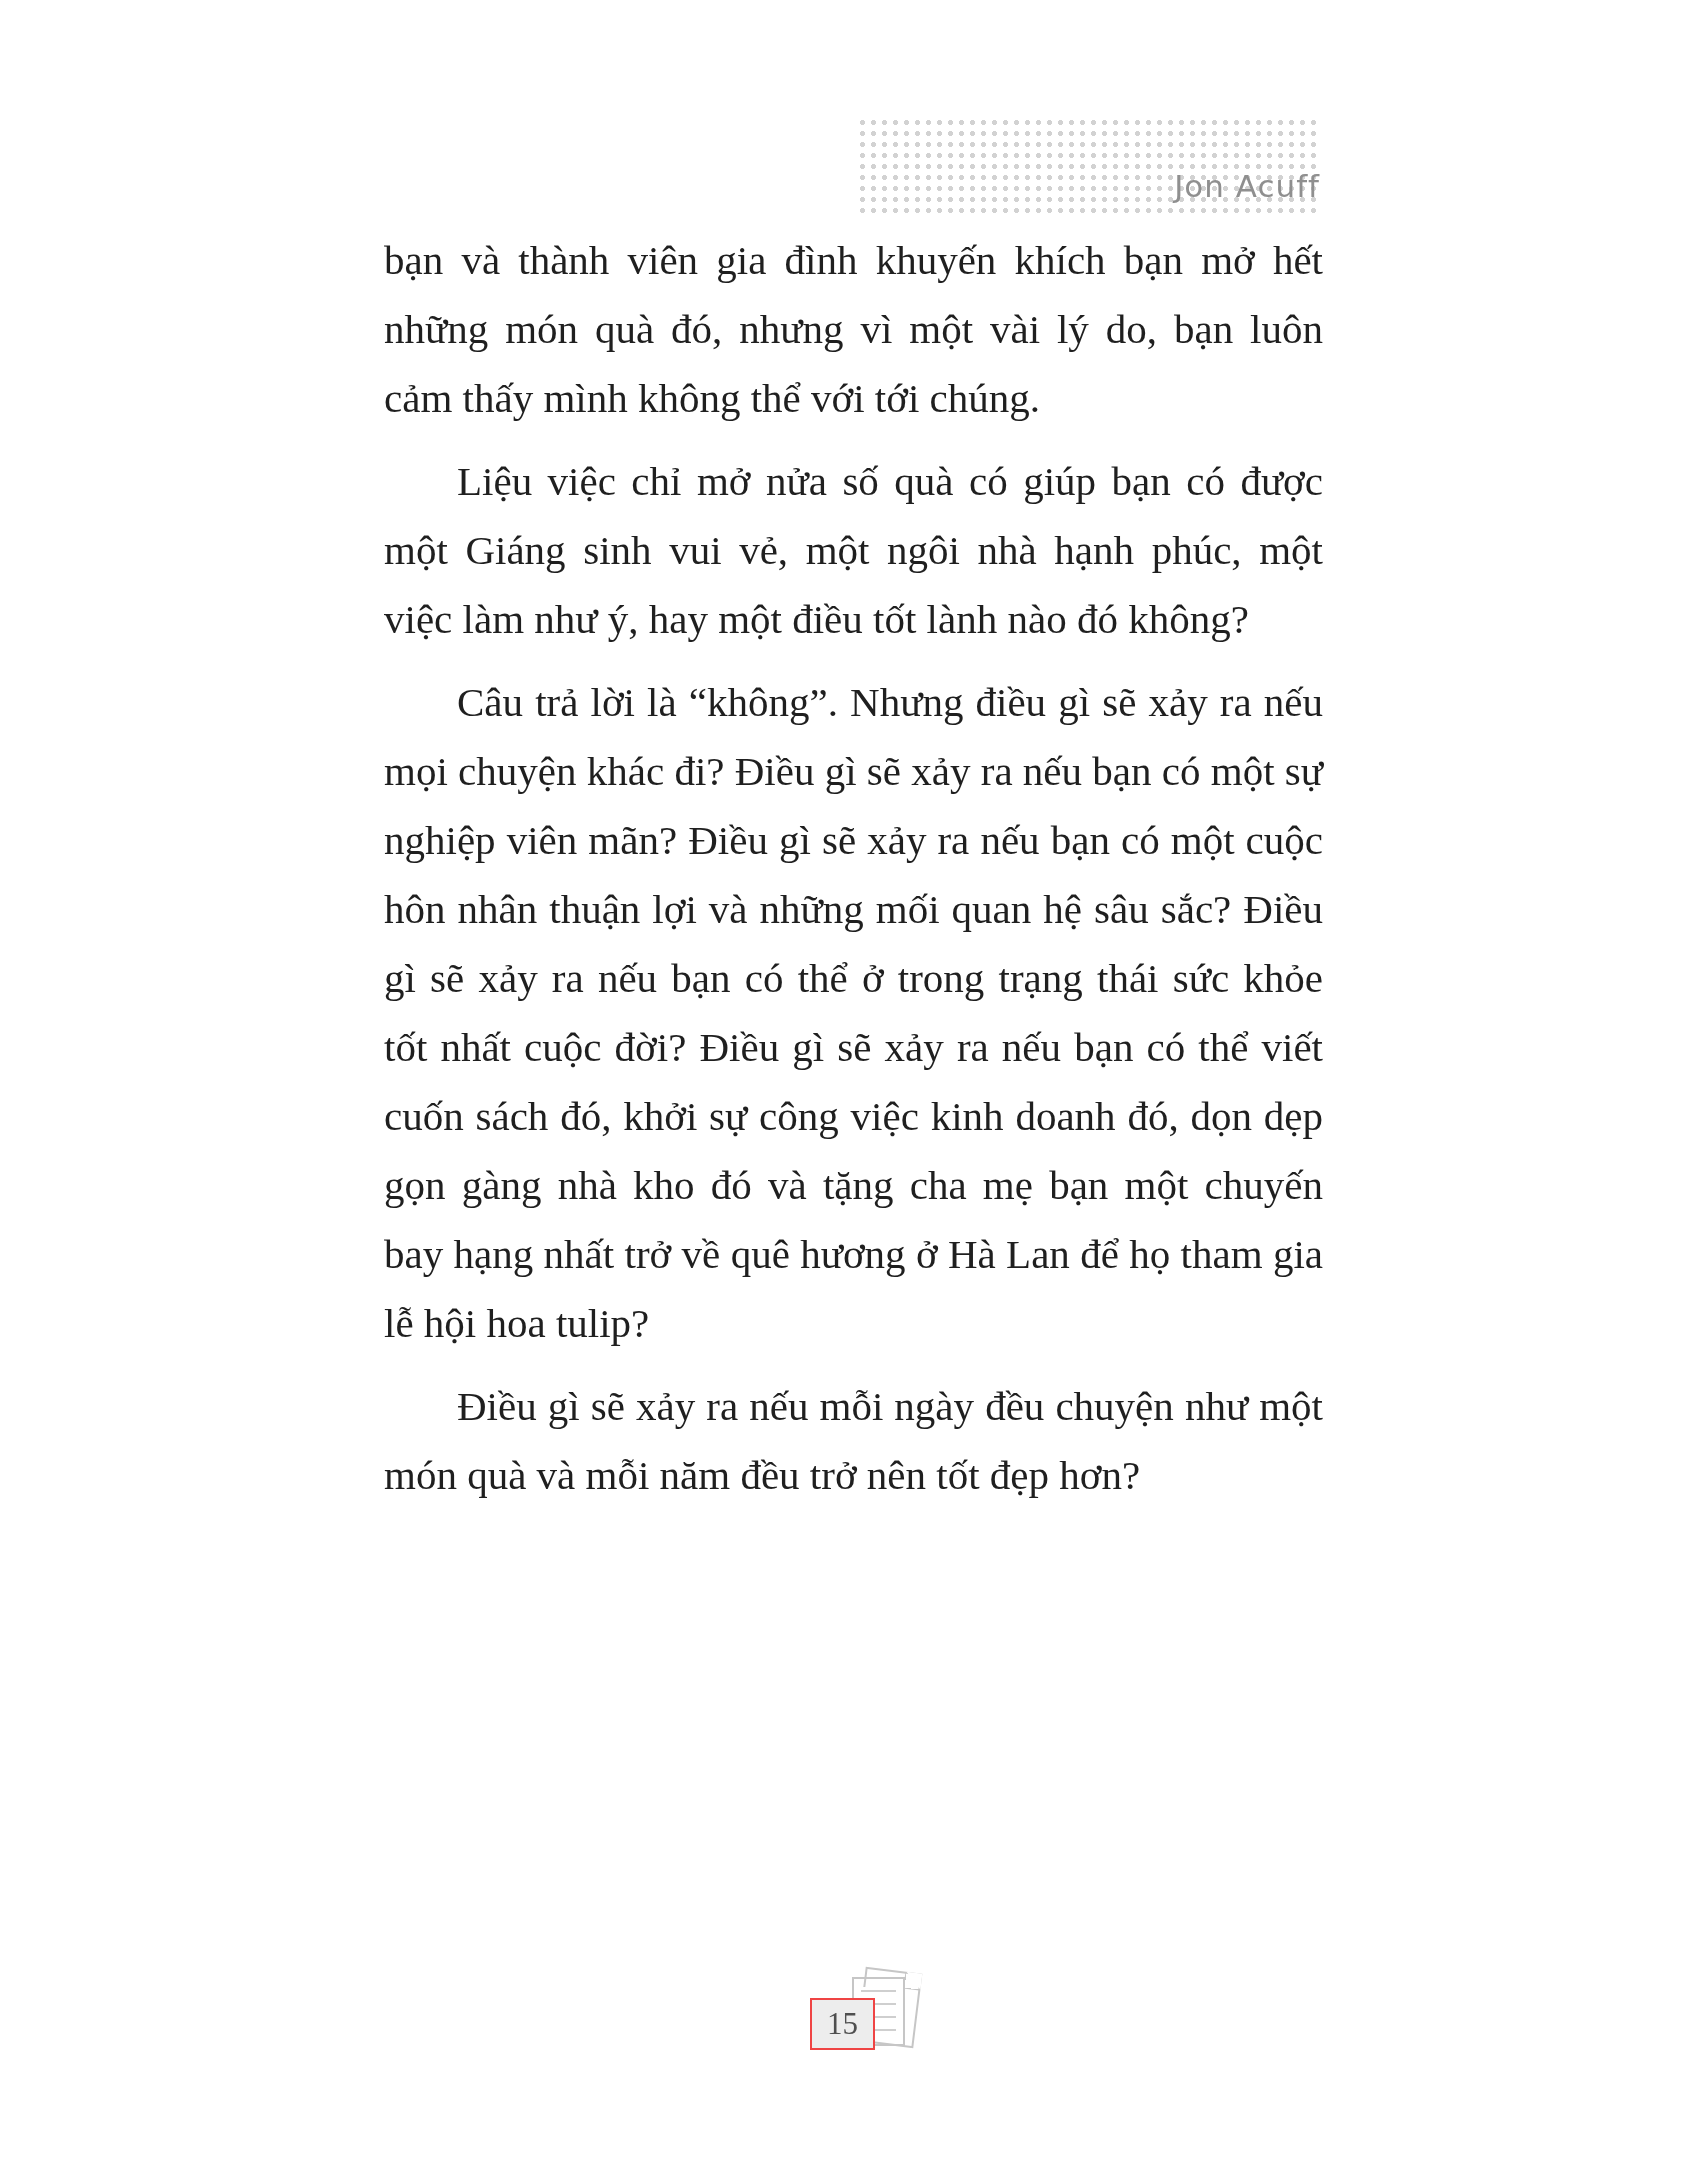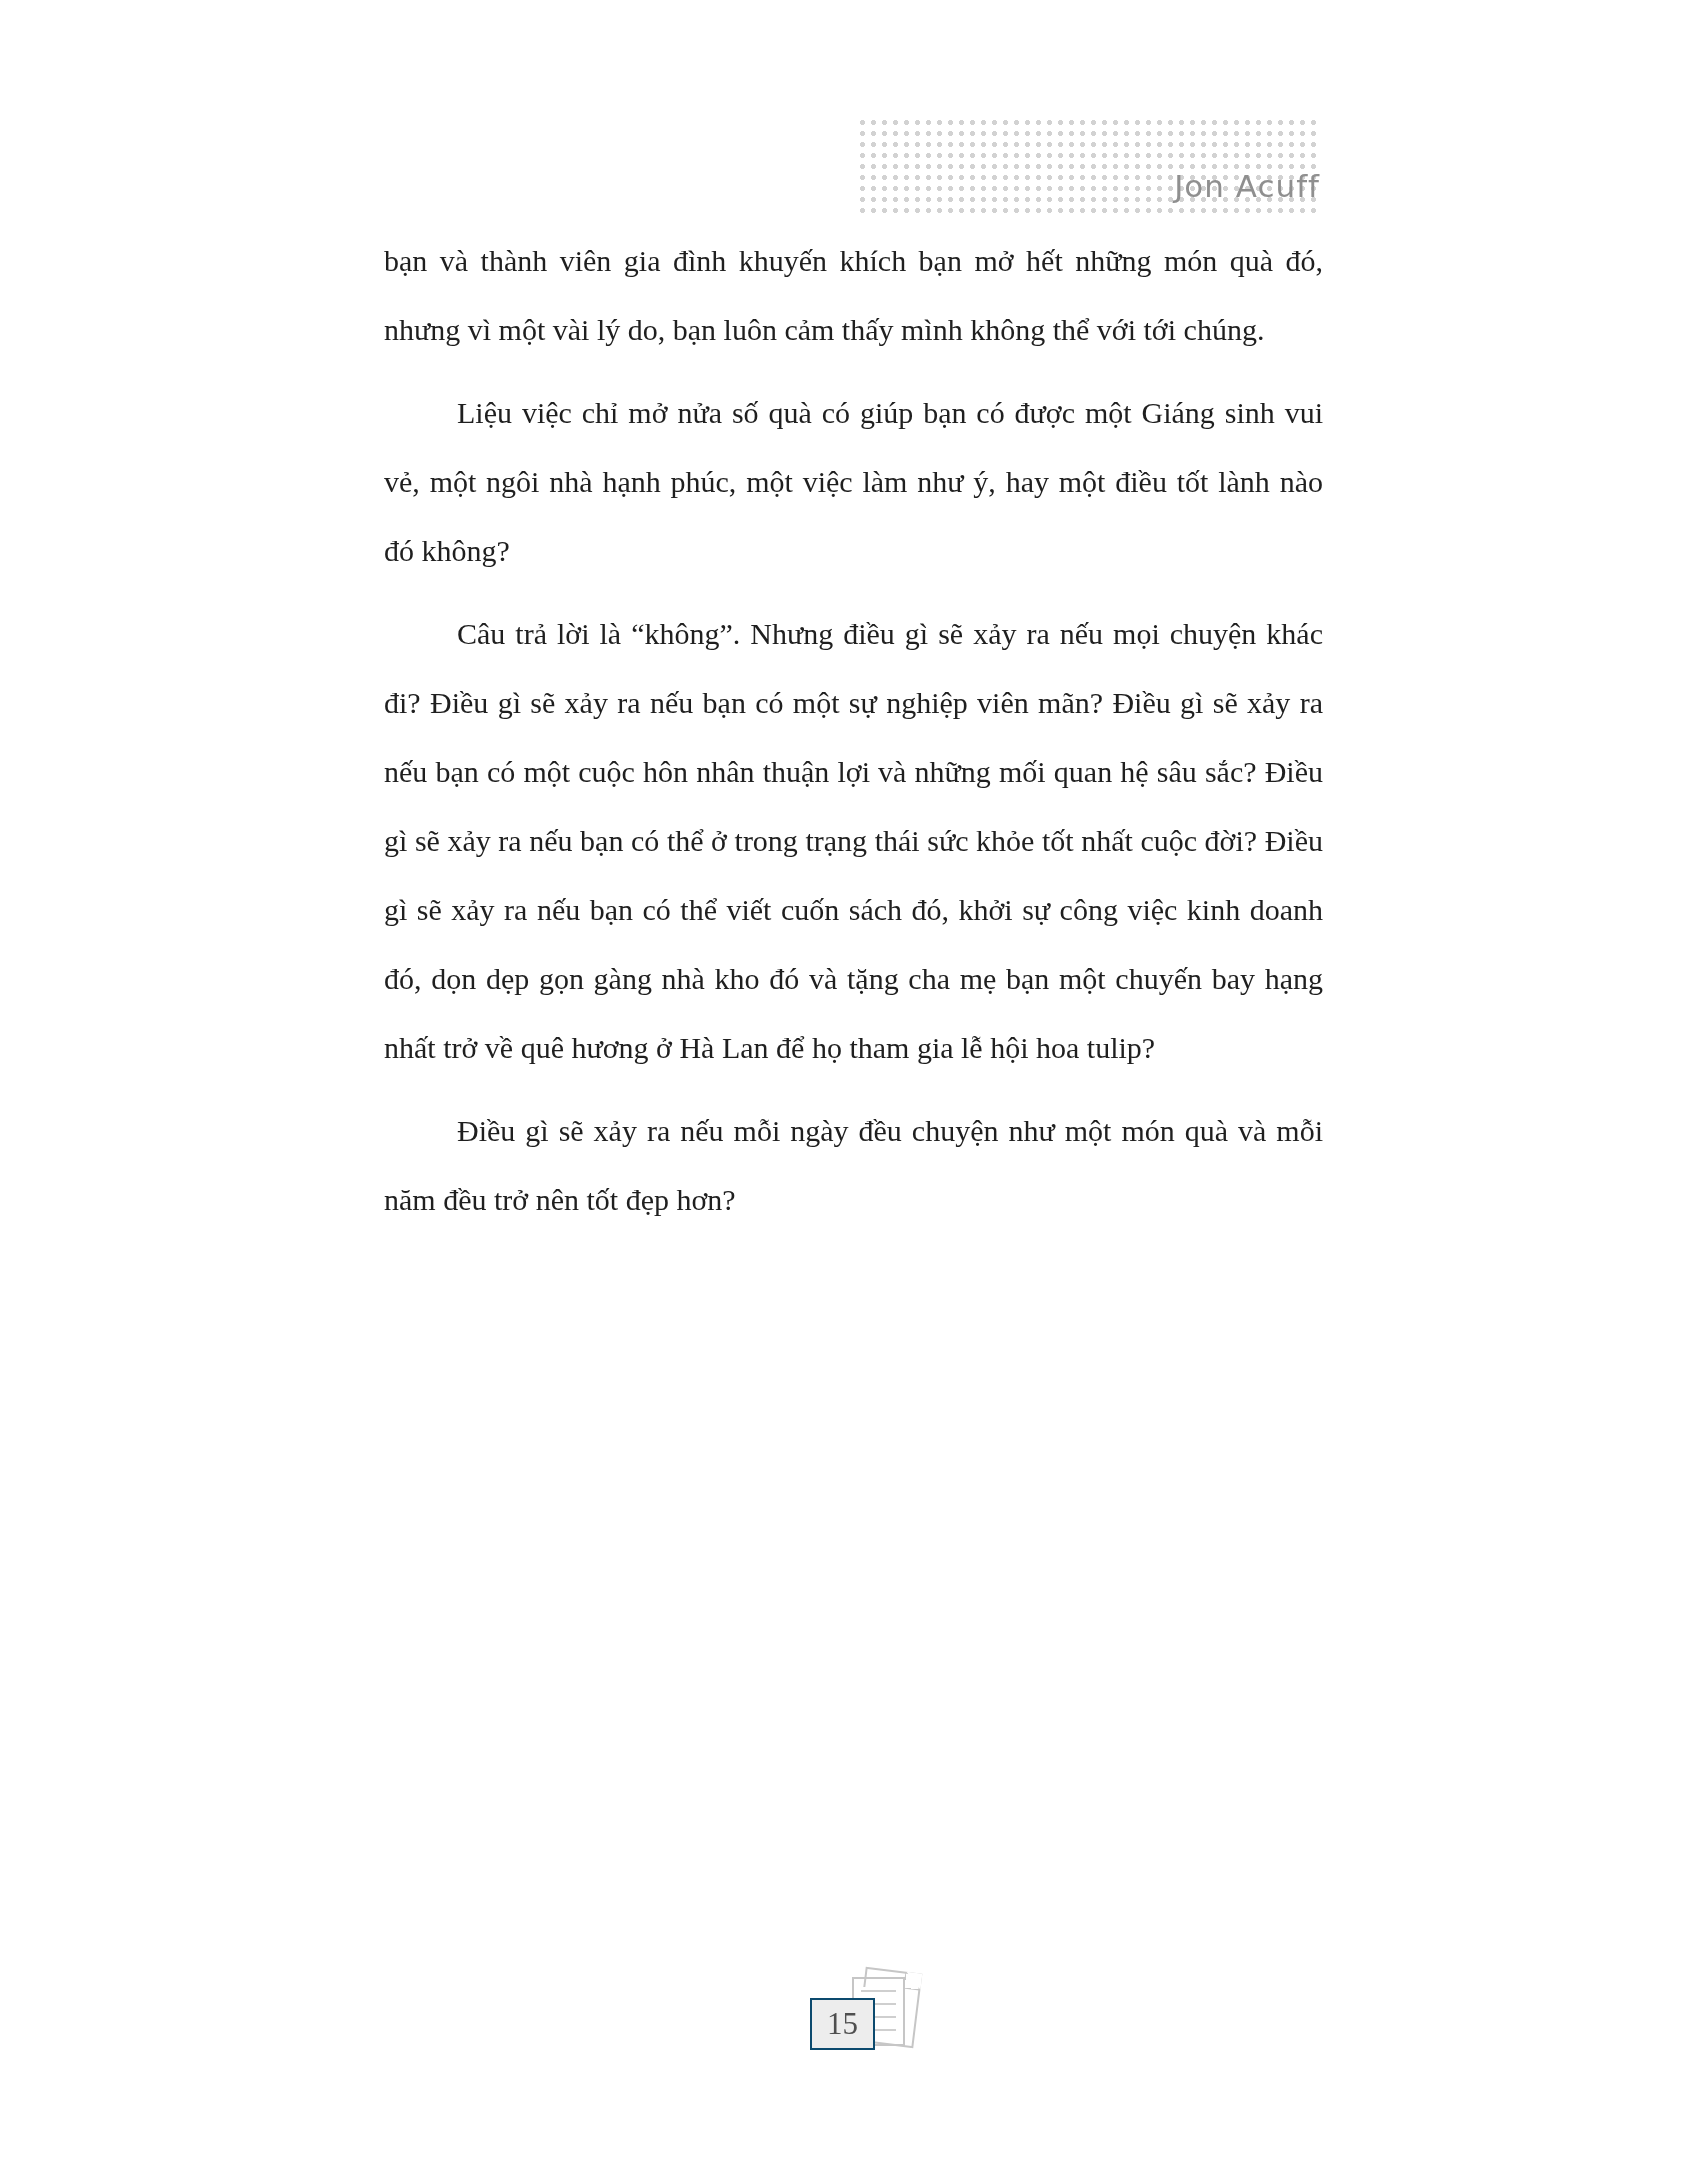--- a/index.html
+++ b/index.html
@@ -45,21 +45,21 @@
 
   
   .content {
     position: absolute;
     left: 384px;
     top: 226px;
     width: 939px;
   }
   .content p {
     margin: 0 0 14px 0;
-    font-size: 30px;
+    font-size: 41px;
     line-height: 69px;
     color: #1f1f1f;
     text-align: justify;
   }
   .content p.indent {
     text-indent: 73px;
   }
 
   
   .footer {
@@ -105,21 +105,21 @@
     border-left: 16px solid transparent;
     box-shadow: -1px 1px 0 #c6c6c6;
   }
   .pagenum-box {
     position: absolute;
     left: 0;
     top: 28px;
     width: 61px;
     height: 48px;
     background: #ededed;
-    border: 2px solid #0c4a6e;
+    border: 2px solid #ef4444;
     display: flex;
     align-items: center;
     justify-content: center;
     font-size: 31px;
     color: #4f4f4f;
     font-family: "Liberation Serif", serif;
   }
 </style>
 </head>
 <body>

